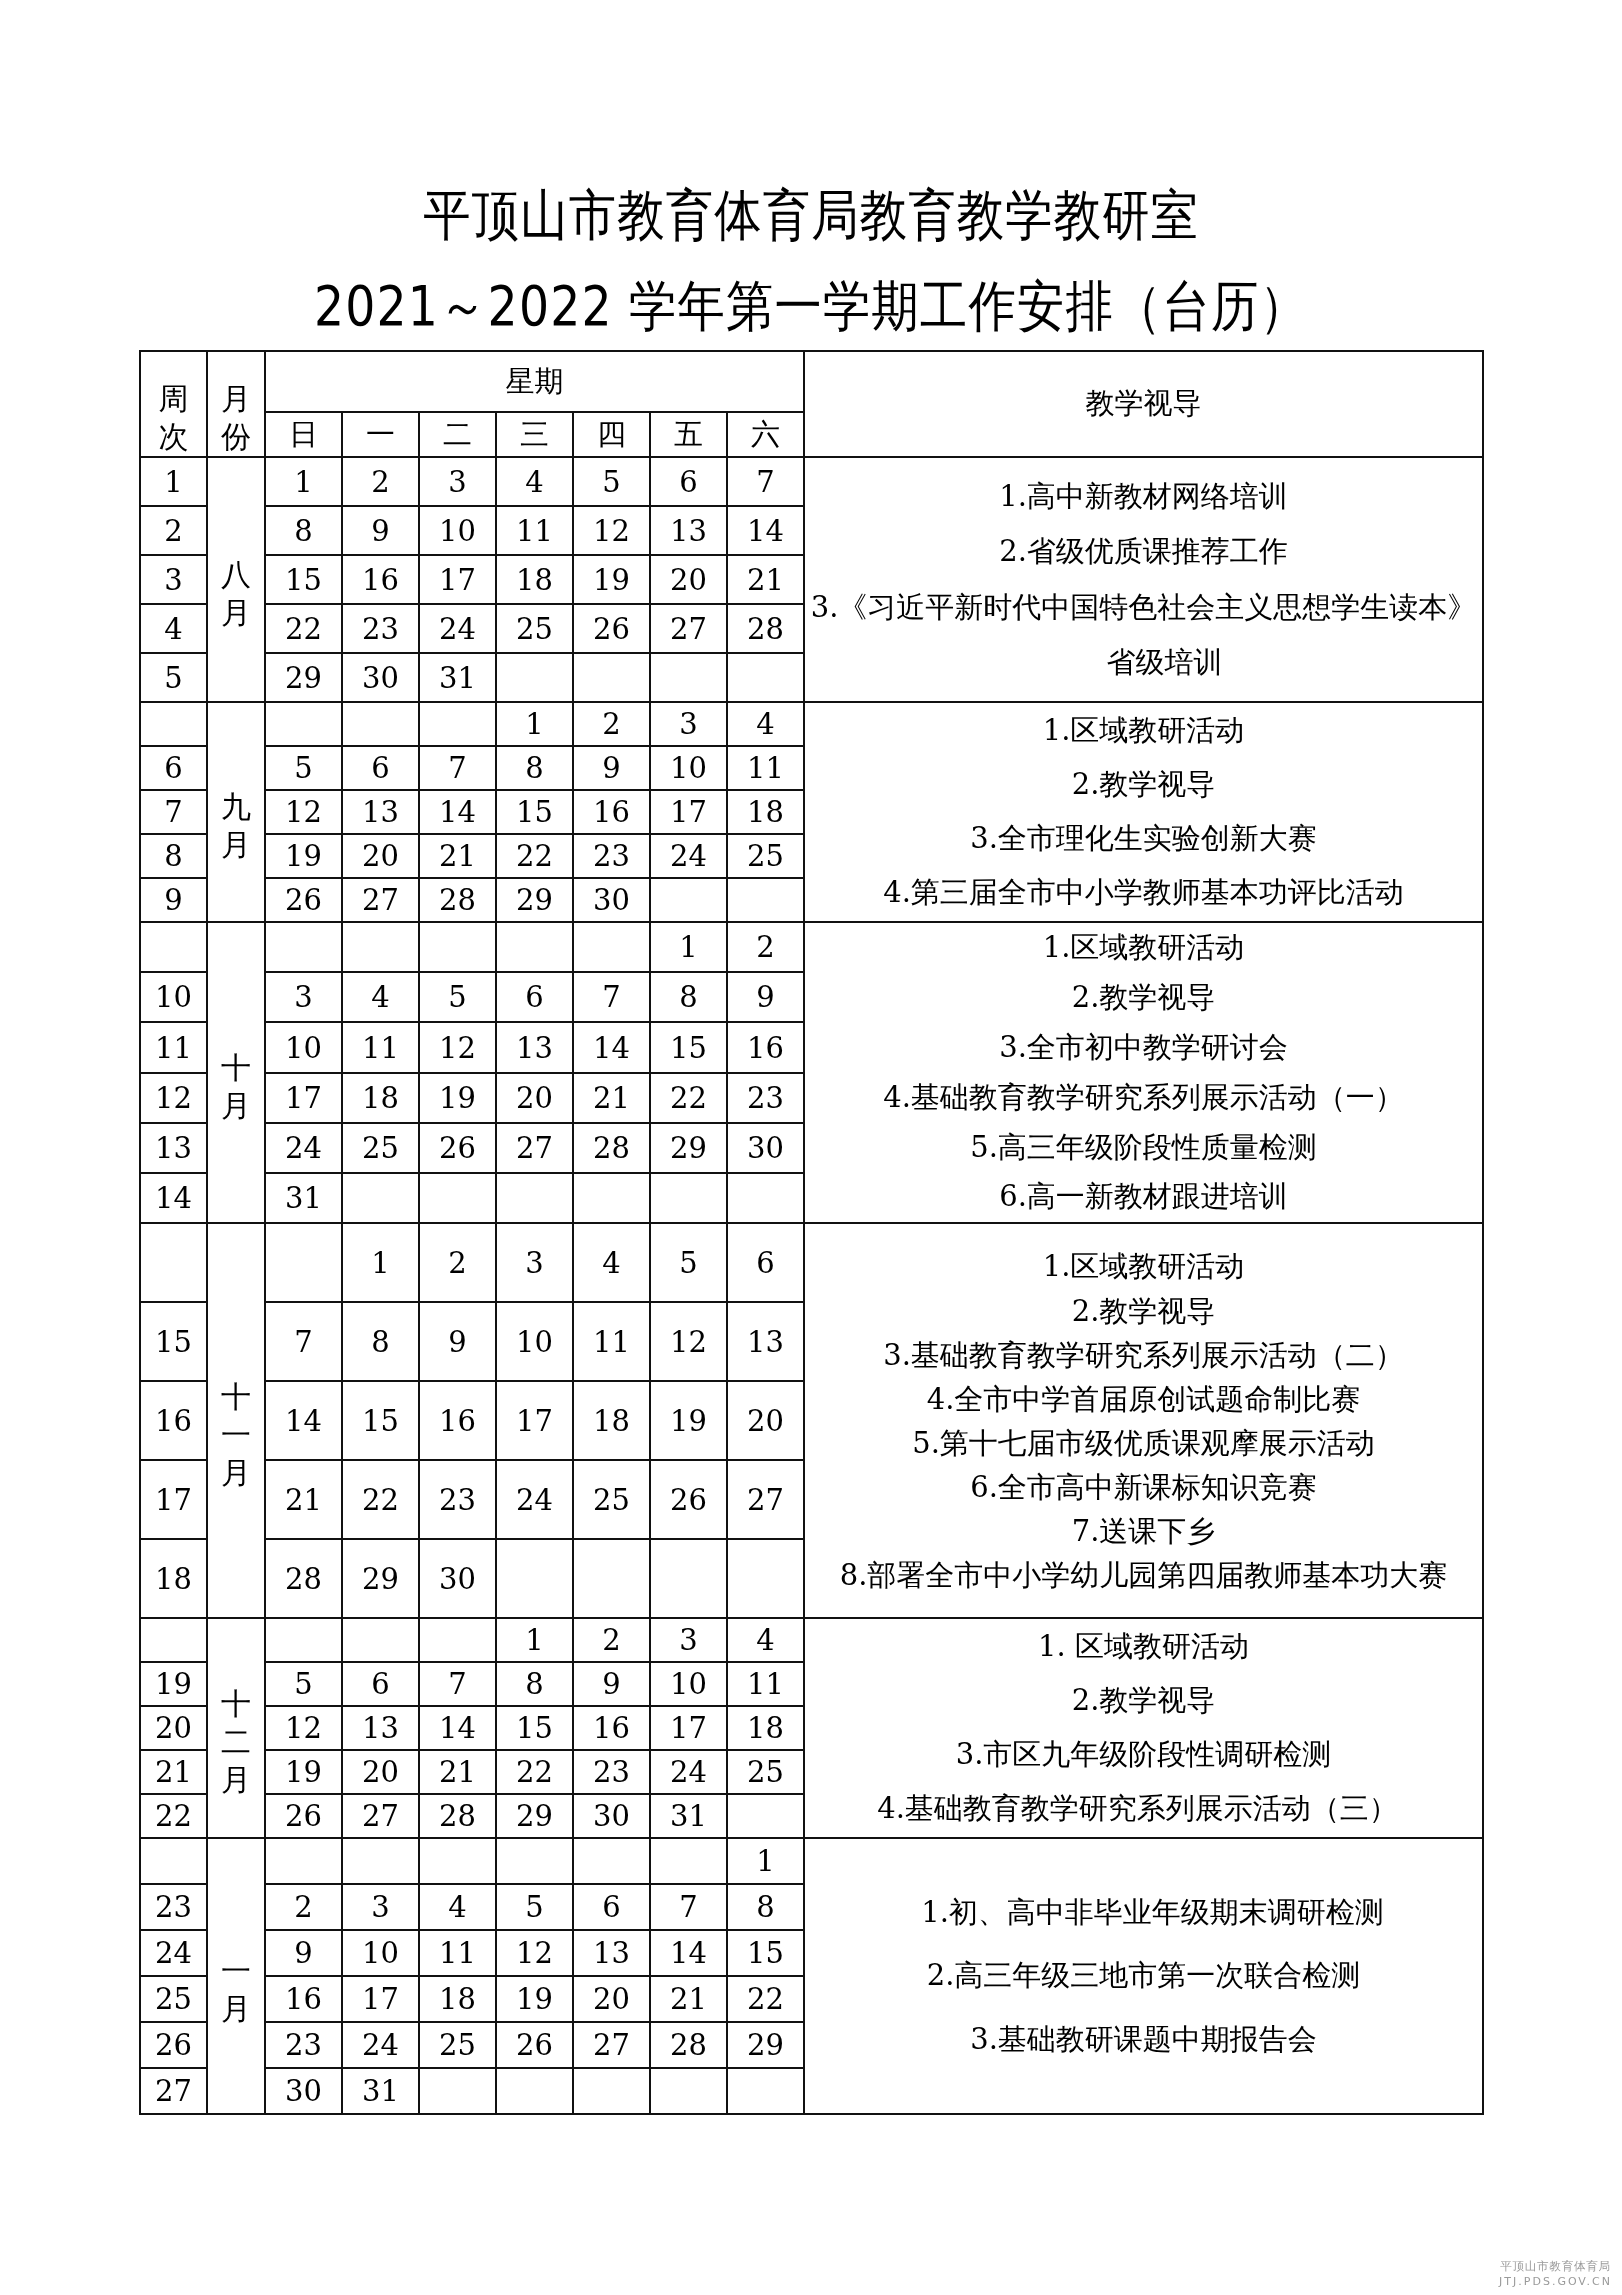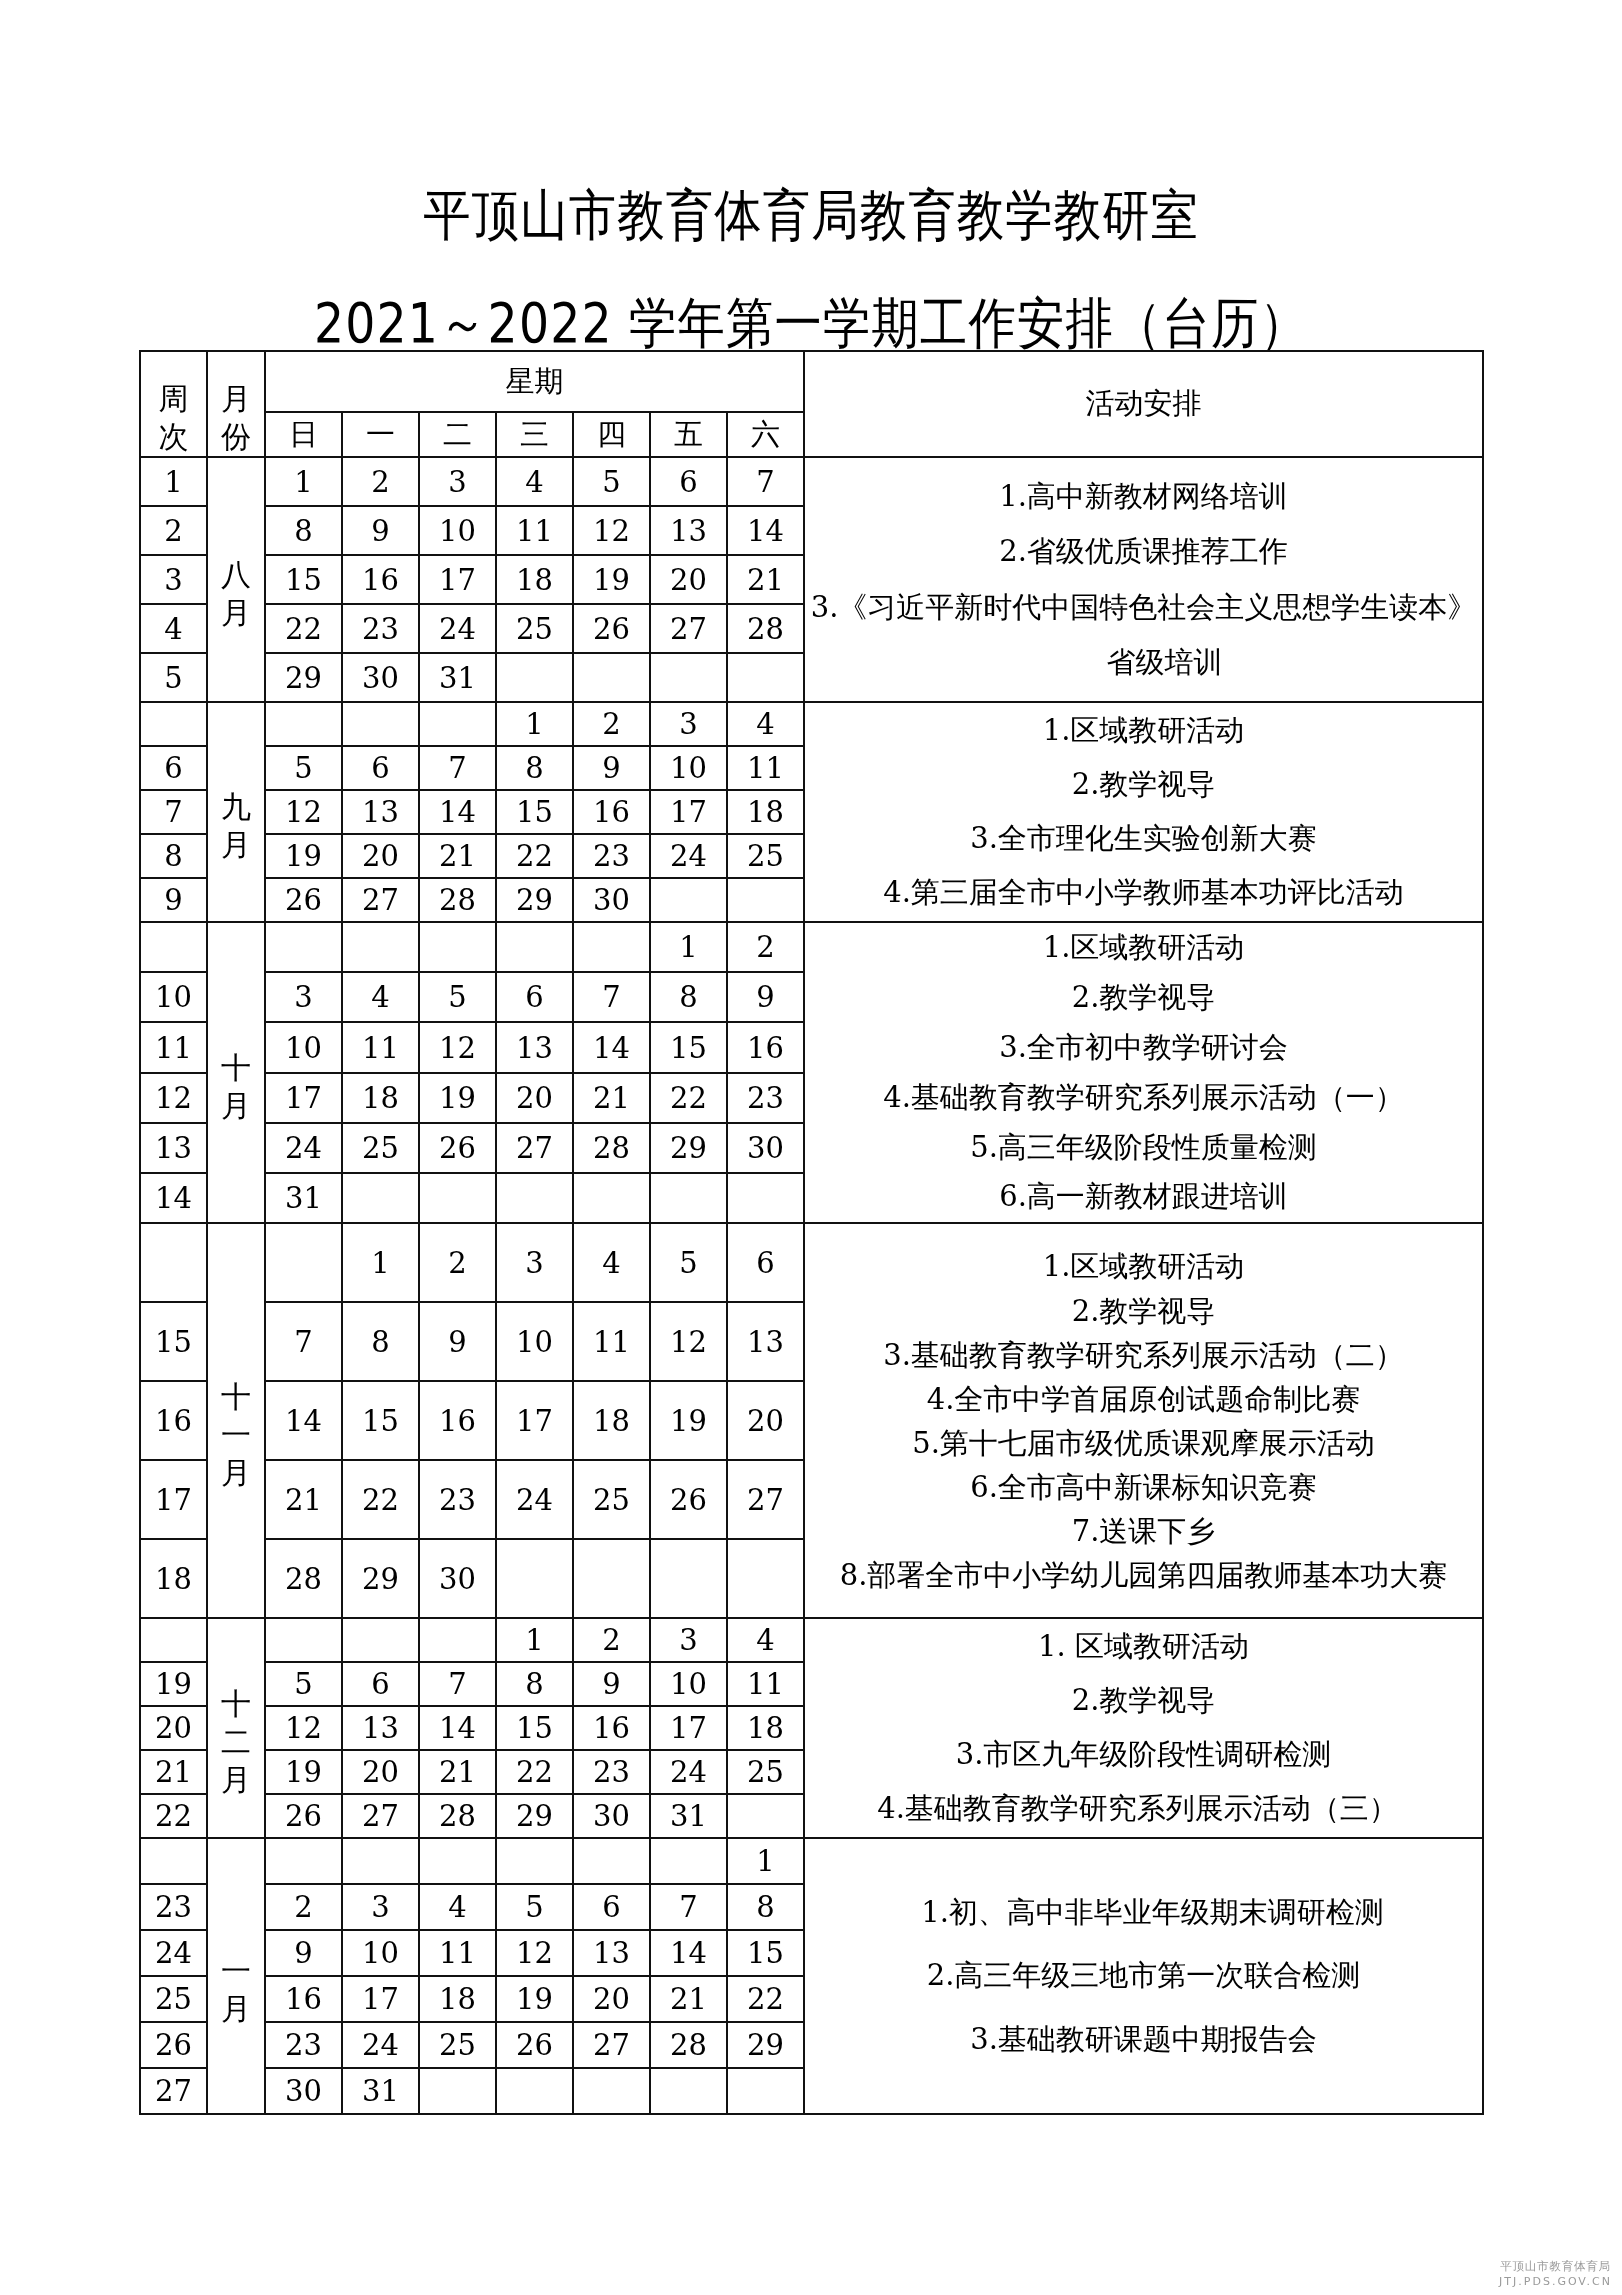--- a/index.html
+++ b/index.html
@@ -2,21 +2,21 @@
 <html style="font-size:11px"><head>
 <meta charset="utf-8">
 <style>
   html, body { margin: 0; padding: 0; background: #ffffff; }
   body { width: 1623px; height: 2295px; position: relative; overflow: hidden;
          font-family: "DejaVu Serif", "Liberation Serif", serif; color: #000; }
   .title { position: absolute; left: 0; width: 1623px; text-align: center;
            font-family: "DejaVu Sans", "Liberation Sans", sans-serif; font-weight: normal;
            font-size: 55px; line-height: 61px; letter-spacing: 1.4px; }
   .title.l1 { top: 185px; }
-  .title.l2 { top: 293px; text-align: center; }
+  .title.l2 { top: 276px; text-align: center; }
   .title span { display: inline-block; transform: scaleX(0.86); transform-origin: center; }
 
   table.cal { position: absolute; left: 139px; top: 350px; width: 1345px;
               border-collapse: collapse; table-layout: fixed; }
   table.cal td, table.cal th { border: 2px solid #111; padding: 0; text-align: center;
               vertical-align: middle; font-weight: normal; font-size: 29px;
               font-family: "DejaVu Serif", "Liberation Serif", serif; }
   table.cal th { font-size: 29px; }
   .col-week { width: 67px; }
   .col-month { width: 58px; }
@@ -48,21 +48,21 @@
     <col class="col-day">
       <col class="col-day">
       <col class="col-day">
     <col>
   </colgroup>
   <thead>
     <tr style="height:57px">
       <th rowspan="2"><span class="vert">周次</span></th>
       <th rowspan="2"><span class="vert">月份</span></th>
       <th colspan="7">星期</th>
-      <th rowspan="2">活动安排</th>
+      <th rowspan="2">教学视导</th>
     </tr>
     <tr style="height:42px" id="weekday-row">
         <th>日</th>
         <th>一</th>
         <th>二</th>
         <th>三</th>
         <th>四</th>
         <th>五</th>
         <th>六</th>
       </tr>

